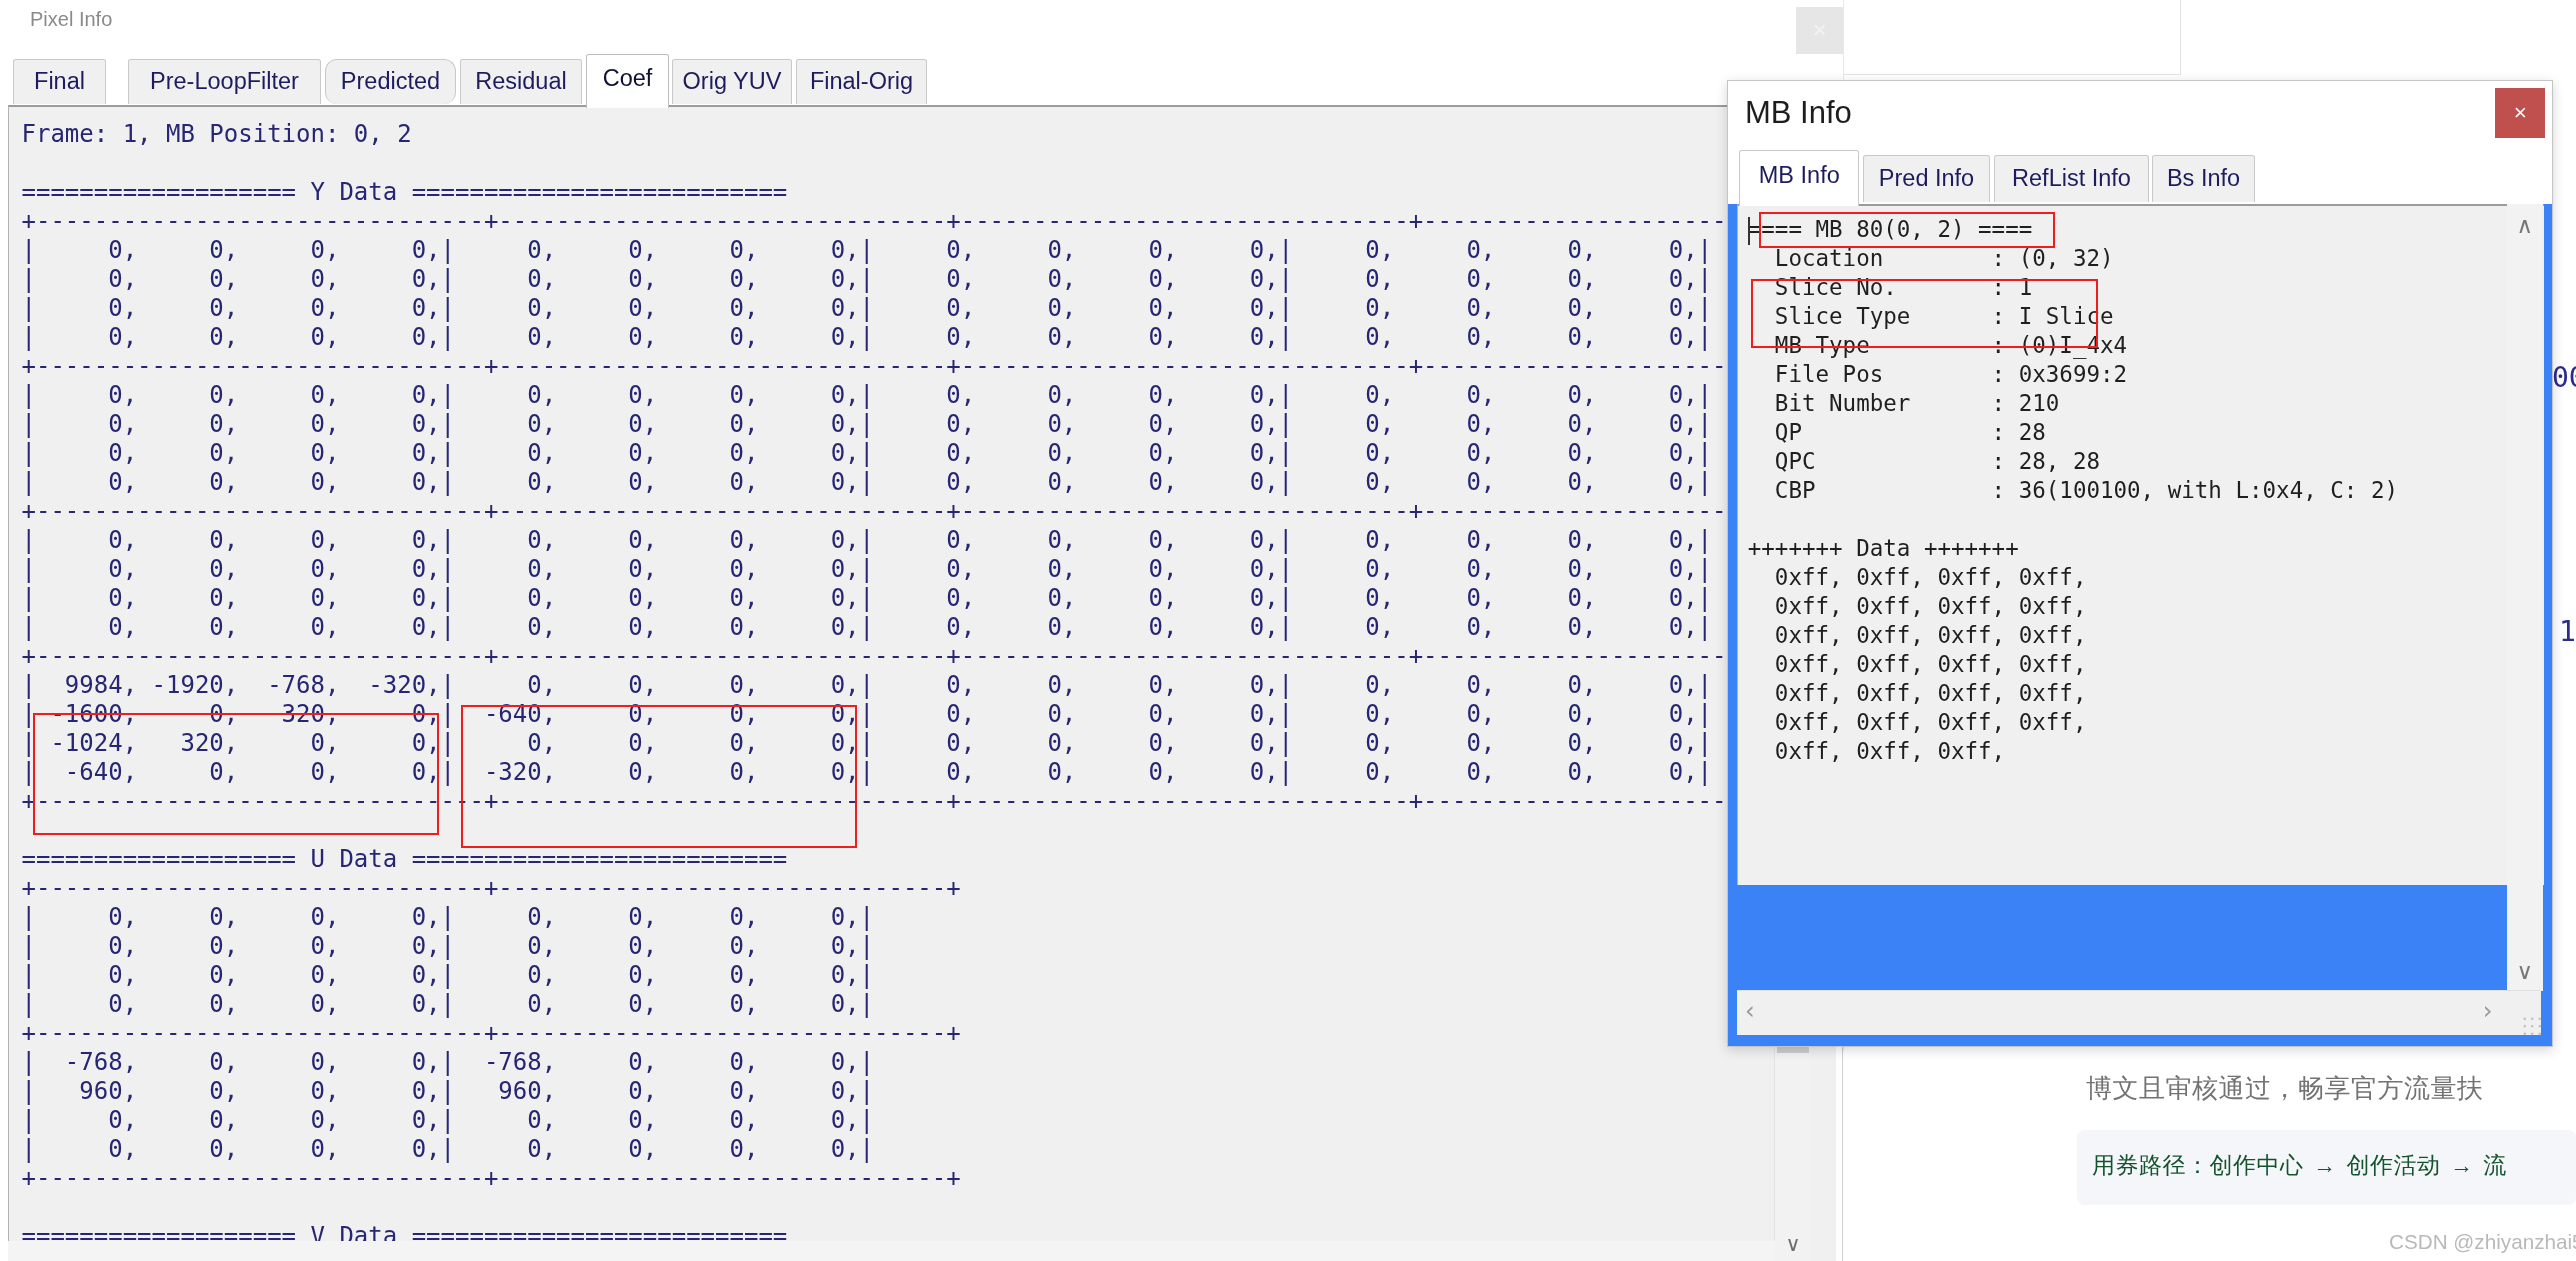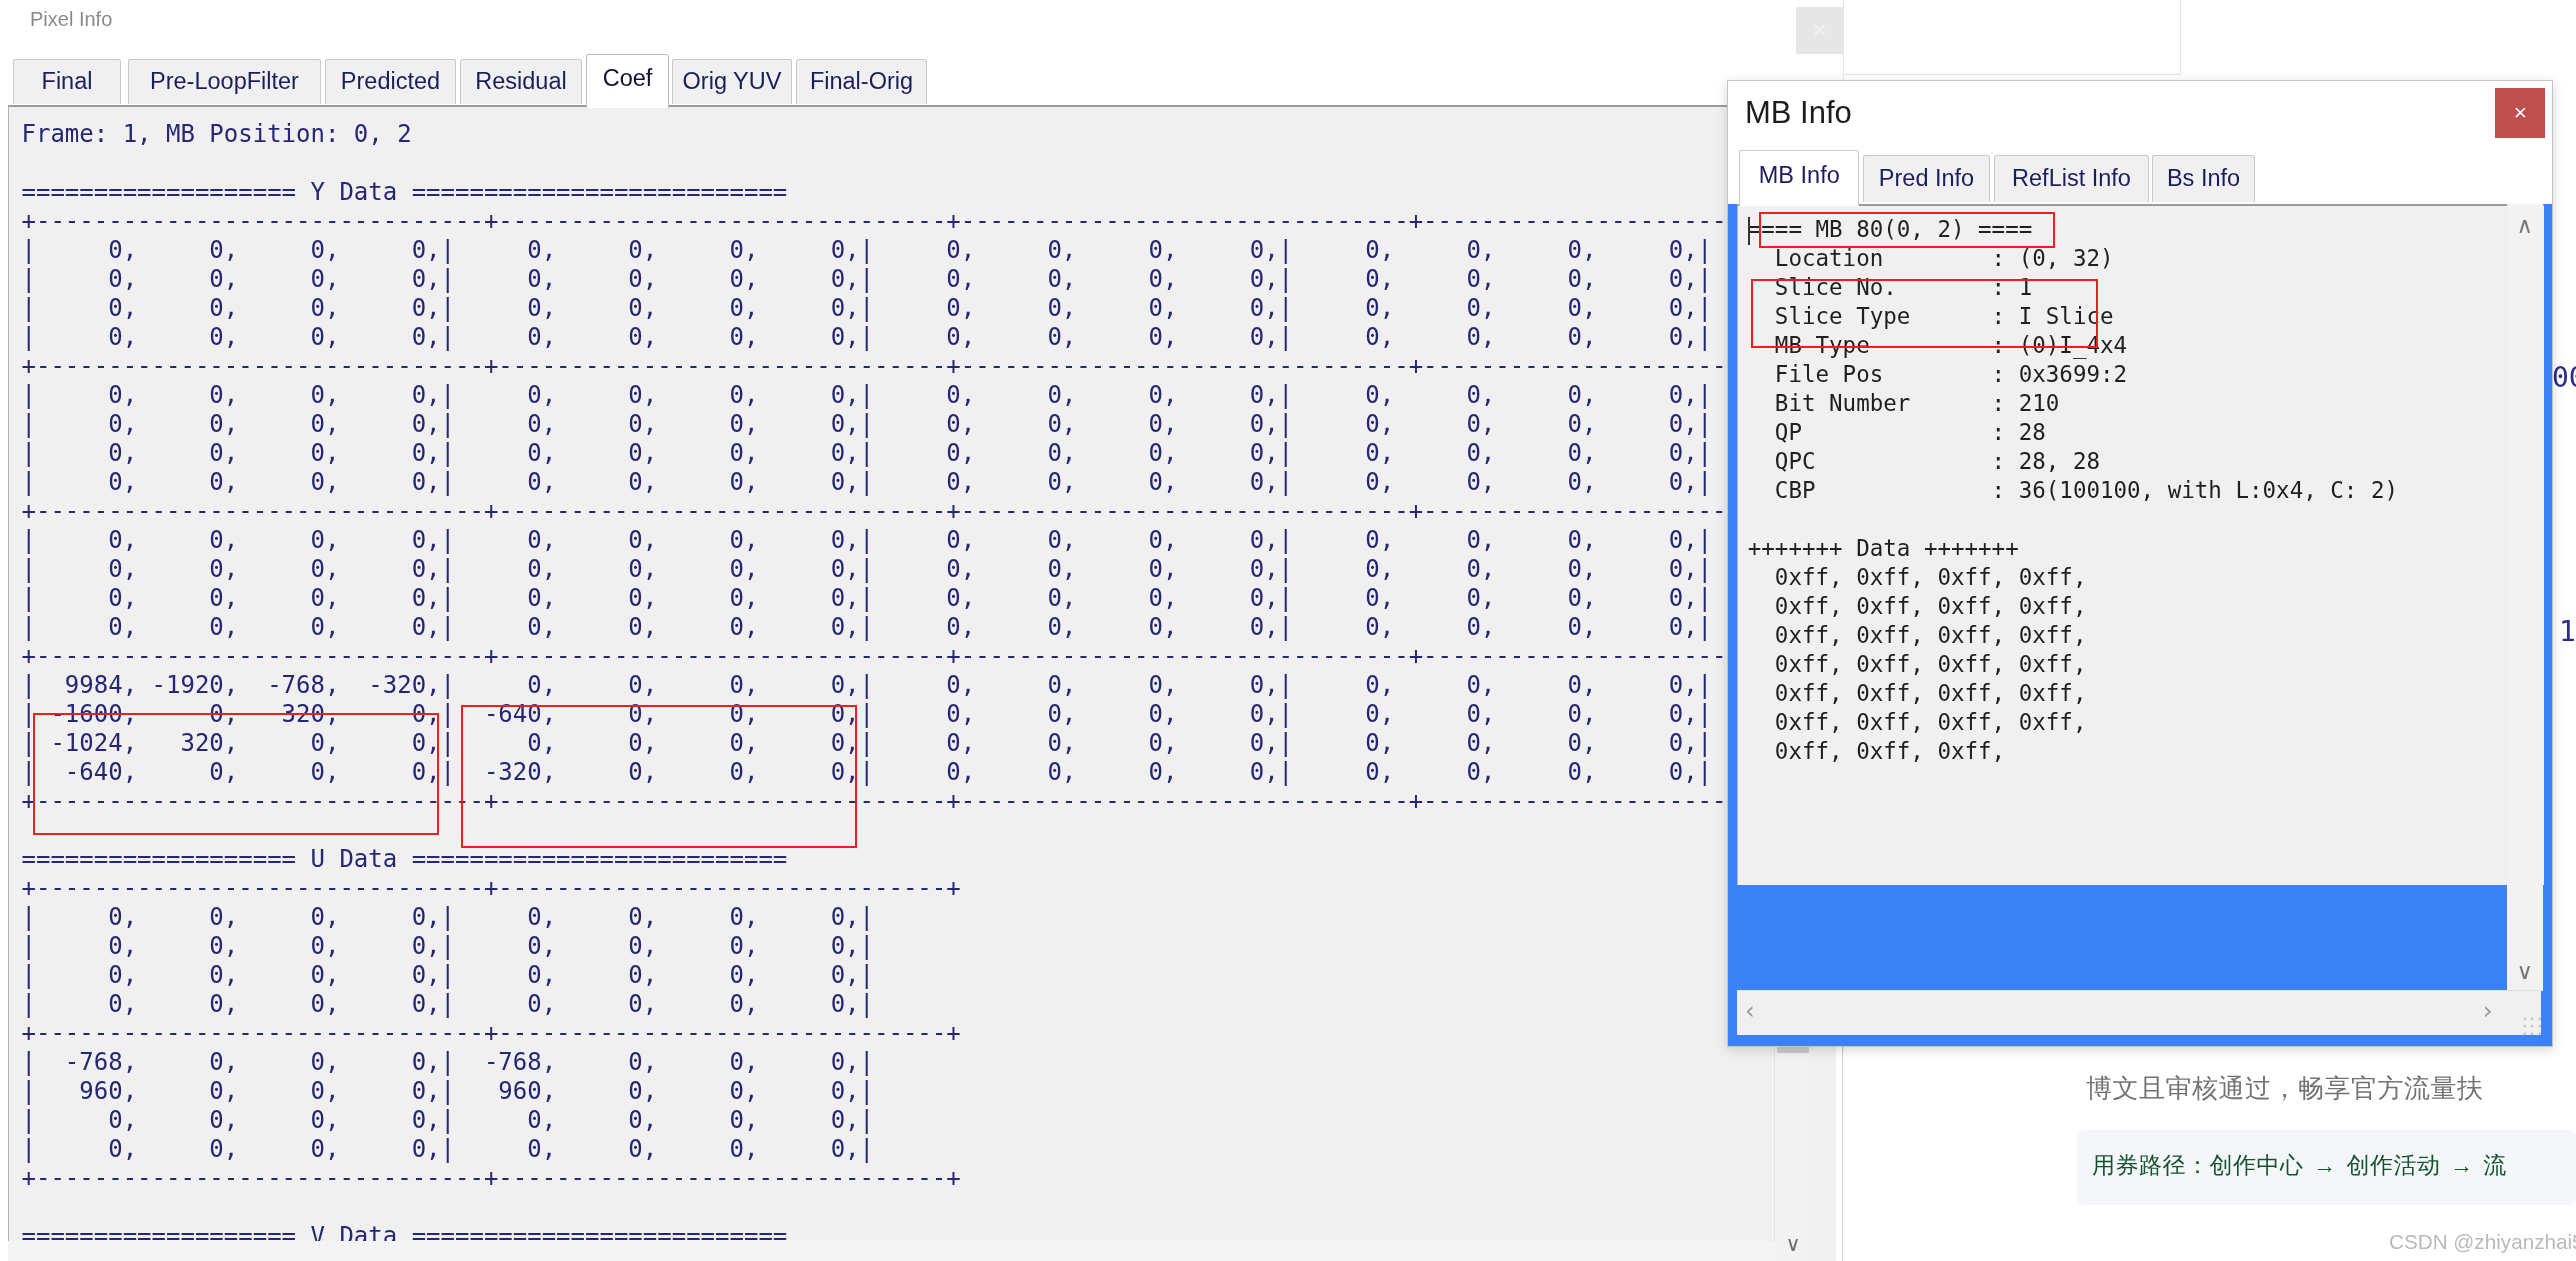--- a/index.html
+++ b/index.html
@@ -229,23 +229,23 @@
     <div class="bg-watermark">CSDN @zhiyanzhai563</div>
   </div>
 
   <div class="pixel-win">
     <div class="pixel-title-bar">
       <div class="pixel-title">Pixel Info</div>
       <div class="pixel-close">×</div>
     </div>
 
     <div class="tabstrip" id="pixel-tabs">
-        <div class="tab" style="left: 13px; width: 108px;">Final</div>
+        <div class="tab" style="left: 13px; width: 93px;">Final</div>
         <div class="tab" style="left: 128px; width: 193px;">Pre-LoopFilter</div>
-        <div class="tab" style="left: 325px; width: 131px;">Predicted</div>
+        <div class="tab" style="left: 325px; width: 131px; border-radius: 12px;">Predicted</div>
         <div class="tab" style="left: 460px; width: 122px;">Residual</div>
         <div class="tab selected" style="left: 586px; width: 83px;">Coef</div>
         <div class="tab" style="left: 672px; width: 120px;">Orig YUV</div>
         <div class="tab" style="left: 796px; width: 131px;">Final-Orig</div>
       </div>
 
     <div class="coef-area">
       <pre class="coef-text">Frame: 1, MB Position: 0, 2
 
 =================== Y Data ==========================

